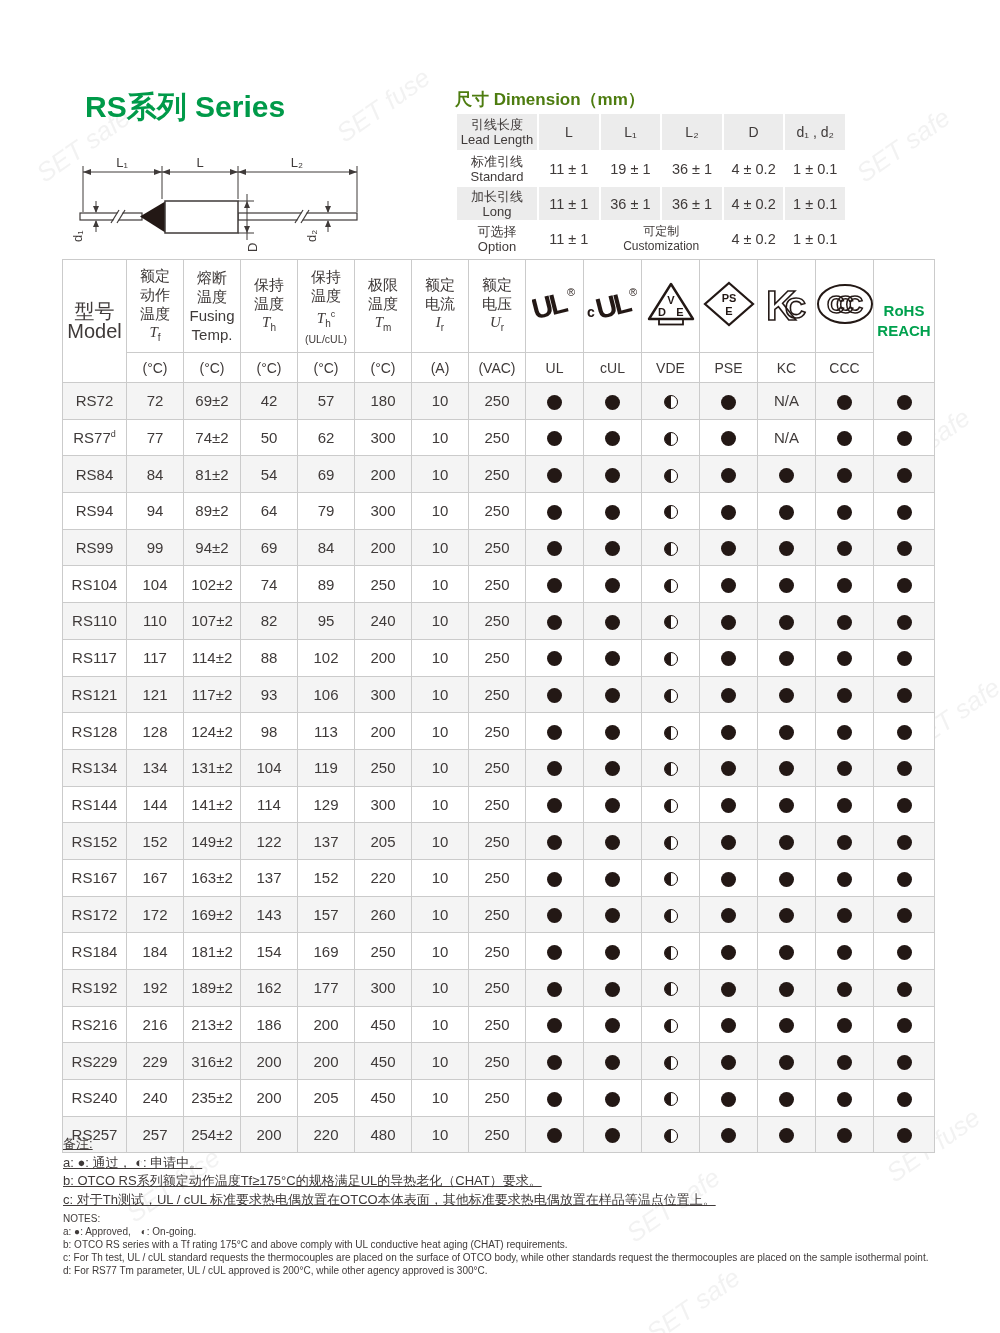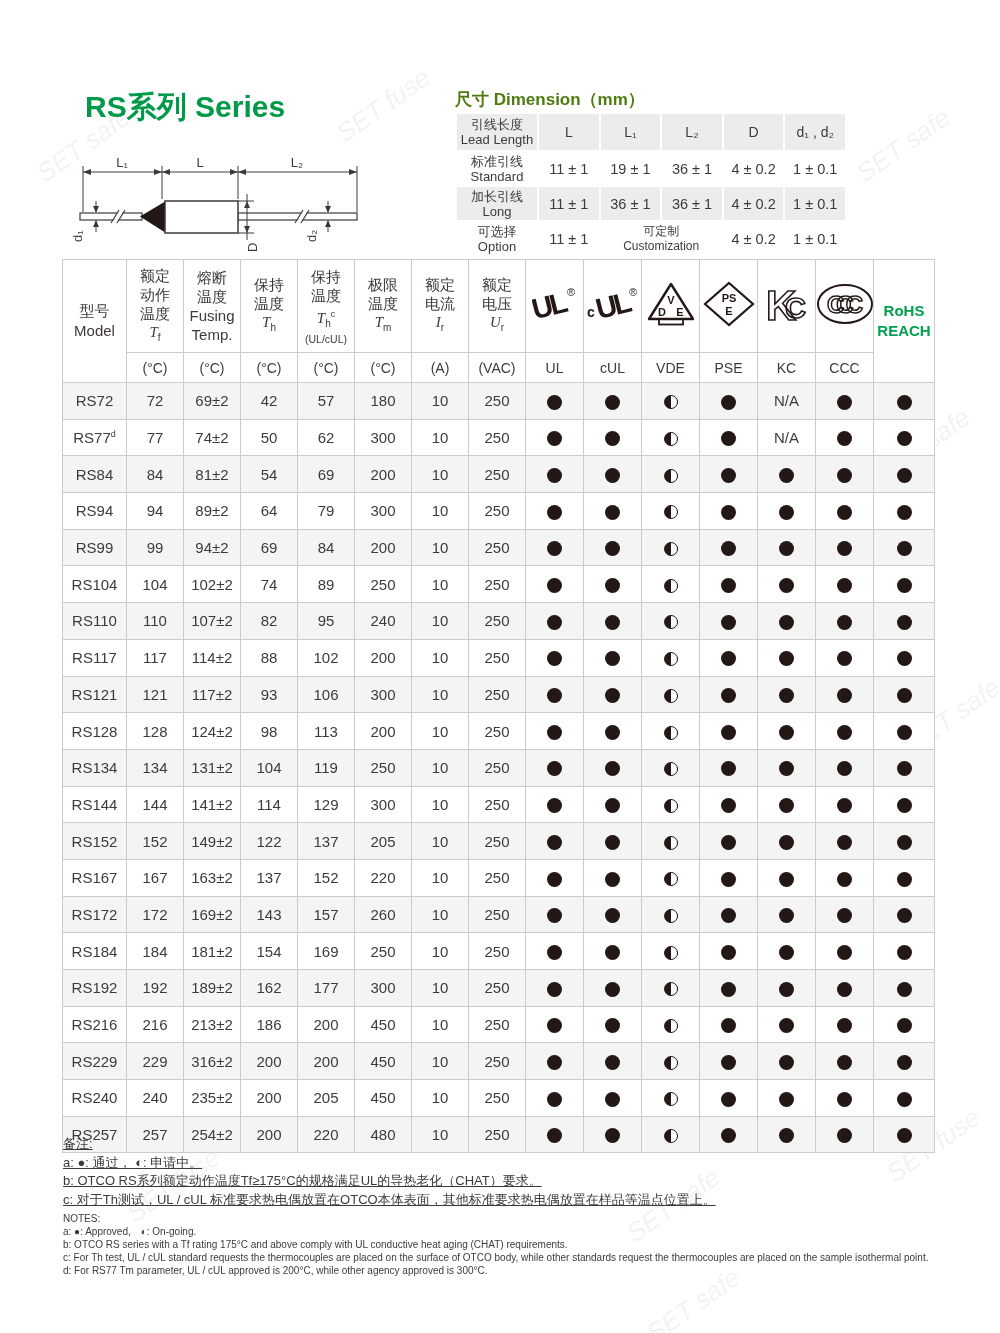--- a/index.html
+++ b/index.html
@@ -33,21 +33,21 @@
       padding:0;font-weight:400;background:#fff;}
   .spec-table thead tr.hrow th{height:92px;}
   .spec-table thead tr.urow th{height:29px;font-size:14px;}
   .spec-table tbody td{height:35.7px;font-size:15px;}
   .spec-table tbody tr:nth-child(odd) td{background:#f4f4f4;}
   .hline{font-size:15px;line-height:19px;}
   .sym{font-size:15px;line-height:18px;}
   .sym i{font-family:"Liberation Serif","DejaVu Serif",serif;}
   .sym sub{font-size:10px;} .sym sup{font-size:9px;}
   .note-small{font-size:10.5px;line-height:12px;}
-  .model-hdr{font-size:15px;line-height:20px;}
+  .model-hdr{font-size:20px;line-height:20px;}
   .rohs-cell div{color:#00a14e;font-weight:700;font-size:15px;line-height:20px;}
   .dot-full{display:inline-block;width:15px;height:15px;border-radius:50%;background:#231815;vertical-align:middle;}
   .dot-half{display:inline-block;width:12px;height:12px;border-radius:50%;border:1.5px solid #231815;
       background:linear-gradient(90deg,#231815 50%,#ffffff 50%);vertical-align:middle;}
   .na{font-size:15px;}
   sup.msup{font-size:9px;}
   
   .notes-cn{position:absolute;left:63px;top:1135px;font-size:13px;line-height:18.5px;text-decoration:underline;}
   .notes-en{position:absolute;left:63px;top:1212px;font-size:10px;line-height:13px;}
 </style>

